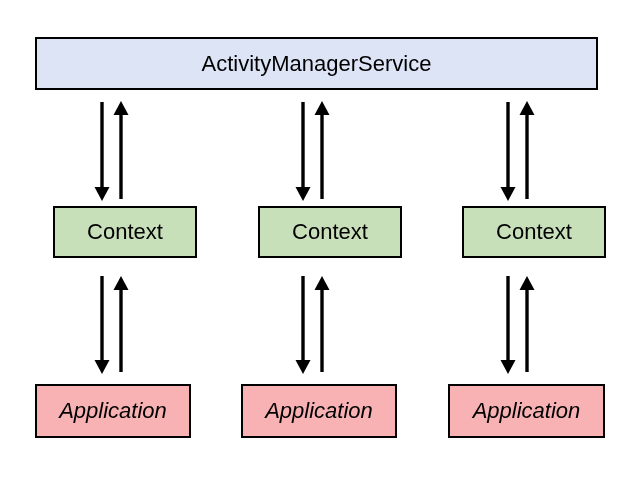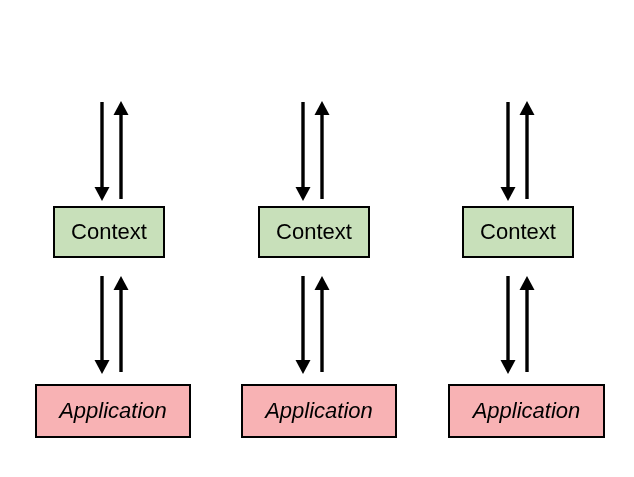--- a/index.html
+++ b/index.html
@@ -47,21 +47,21 @@
     color:var(--text);
     font-size:22px;
     line-height:1;
     white-space:nowrap;
   }
   .box-service{
     left:35px;top:37px;width:563px;height:53px;
     background:var(--service-fill);
   }
   .box-context{
-    top:206px;width:112px;height:52px;
+    top:206px;width:144px;height:52px;
     background:var(--context-fill);
   }
   .ctx-1{left:53px;}
   .ctx-2{left:258px;}
   .ctx-3{left:462px;}
   .box-application{
     top:384px;height:54px;
     background:var(--application-fill);
     font-style:italic;
   }
@@ -124,20 +124,23 @@
     <g>
       <line class="arrow-line" x1="508" y1="276" x2="508" y2="361"></line>
       <polygon class="arrow-head" points="500.5,360 515.5,360 508,374"></polygon>
     </g>
     <g>
       <line class="arrow-line" x1="527" y1="372" x2="527" y2="289"></line>
       <polygon class="arrow-head" points="519.5,290 534.5,290 527,276"></polygon>
     </g>
   </svg>
 
+  <div class="box box-service">
+    <span>ActivityManagerService</span>
+  </div>
 
   <div class="box box-context ctx-1">
     <span>Context</span>
   </div>
   <div class="box box-context ctx-2">
     <span>Context</span>
   </div>
   <div class="box box-context ctx-3">
     <span>Context</span>
   </div>

